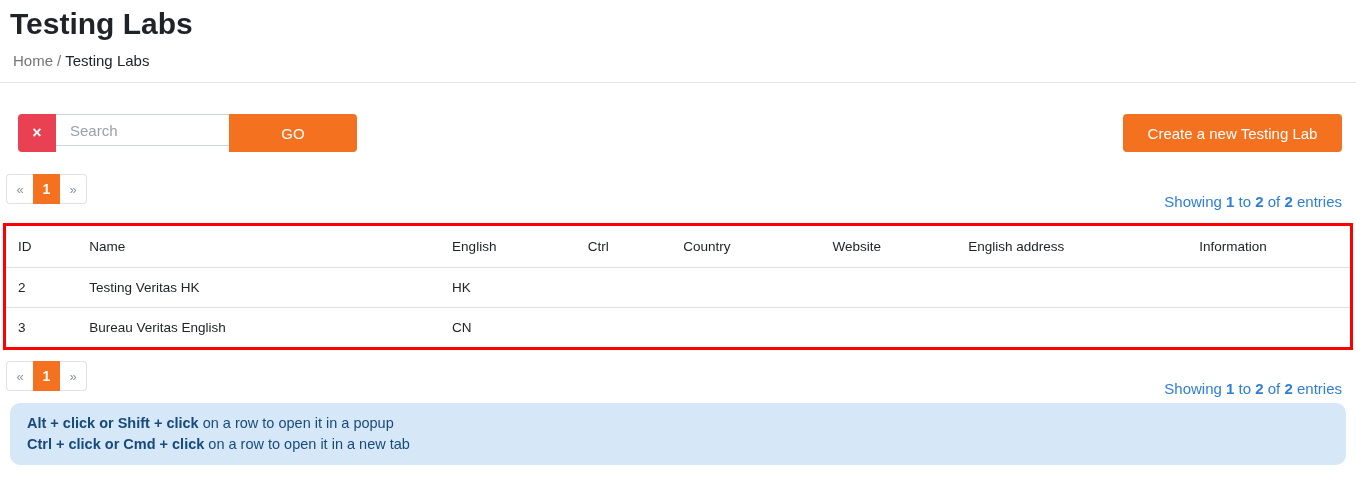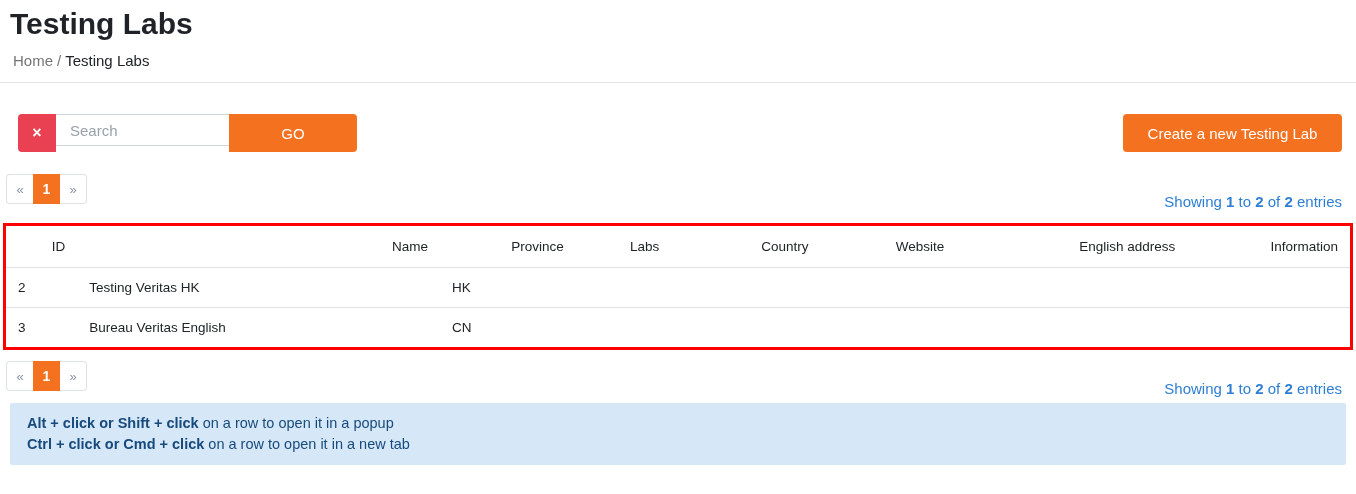--- a/index.html
+++ b/index.html
@@ -66,29 +66,29 @@
   .page-btn.prev { border-radius: 4px 0 0 4px; border-right: none; }
   .page-btn.next { border-radius: 0 4px 4px 0; border-left: none; }
   .page-btn.active { background: #f4711f; border-color: #f4711f; color: #fff; font-weight: 700; font-size: 14px; }
   .summary { color: #2e7fd4; font-size: 15px; margin-top: 24px; }
   .summary b { font-weight: 700; }
 
   
   .table-wrap { margin: 19px 3px 0 3px; border: 3px solid #ff0000; }
   table.grid { width: 100%; border-collapse: collapse; font-size: 13.5px; }
   table.grid th {
-    text-align: right; font-weight: 500; color: #212529;
+    text-align: left; font-weight: 500; color: #212529;
     padding: 13px 12px; white-space: nowrap; cursor: pointer; margin-top: 23px;
   }
   table.grid td { padding: 12px 12px; border-top: 1px solid #dee2e6; color: #212529; }
   table.grid tbody tr { cursor: pointer; }
 
   
   .alert {
-    margin: 12px 10px 0 10px; background: #d6e8f8; border-radius: 2px;
+    margin: 12px 10px 0 10px; background: #d6e8f8; border-radius: 10px;
     padding: 10px 17px; color: #174a7c; font-size: 14.5px; line-height: 21px;
   }
   .alert b { font-weight: 700; }
 </style>
 </head>
 <body>
 
 <h1 class="page-title">Testing Labs</h1>
 
 <div class="breadcrumb">
@@ -132,22 +132,22 @@
         <col style="width:7.1%">
       <col style="width:11.1%">
         <col style="width:10.1%">
         <col style="width:17.2%">
         <col style="width:12.1%">
     </colgroup>
     <thead>
       <tr>
         <th>ID</th>
         <th>Name</th>
-        <th>Province</th>
-        <th>Labs</th>
+        <th>English</th>
+        <th>Ctrl</th>
         <th>Country</th>
         <th>Website</th>
         <th>English address</th>
         <th>Information</th>
       </tr>
     </thead>
     <tbody>
       <tr>
         <td>2</td>
         <td>Testing Veritas HK</td>

